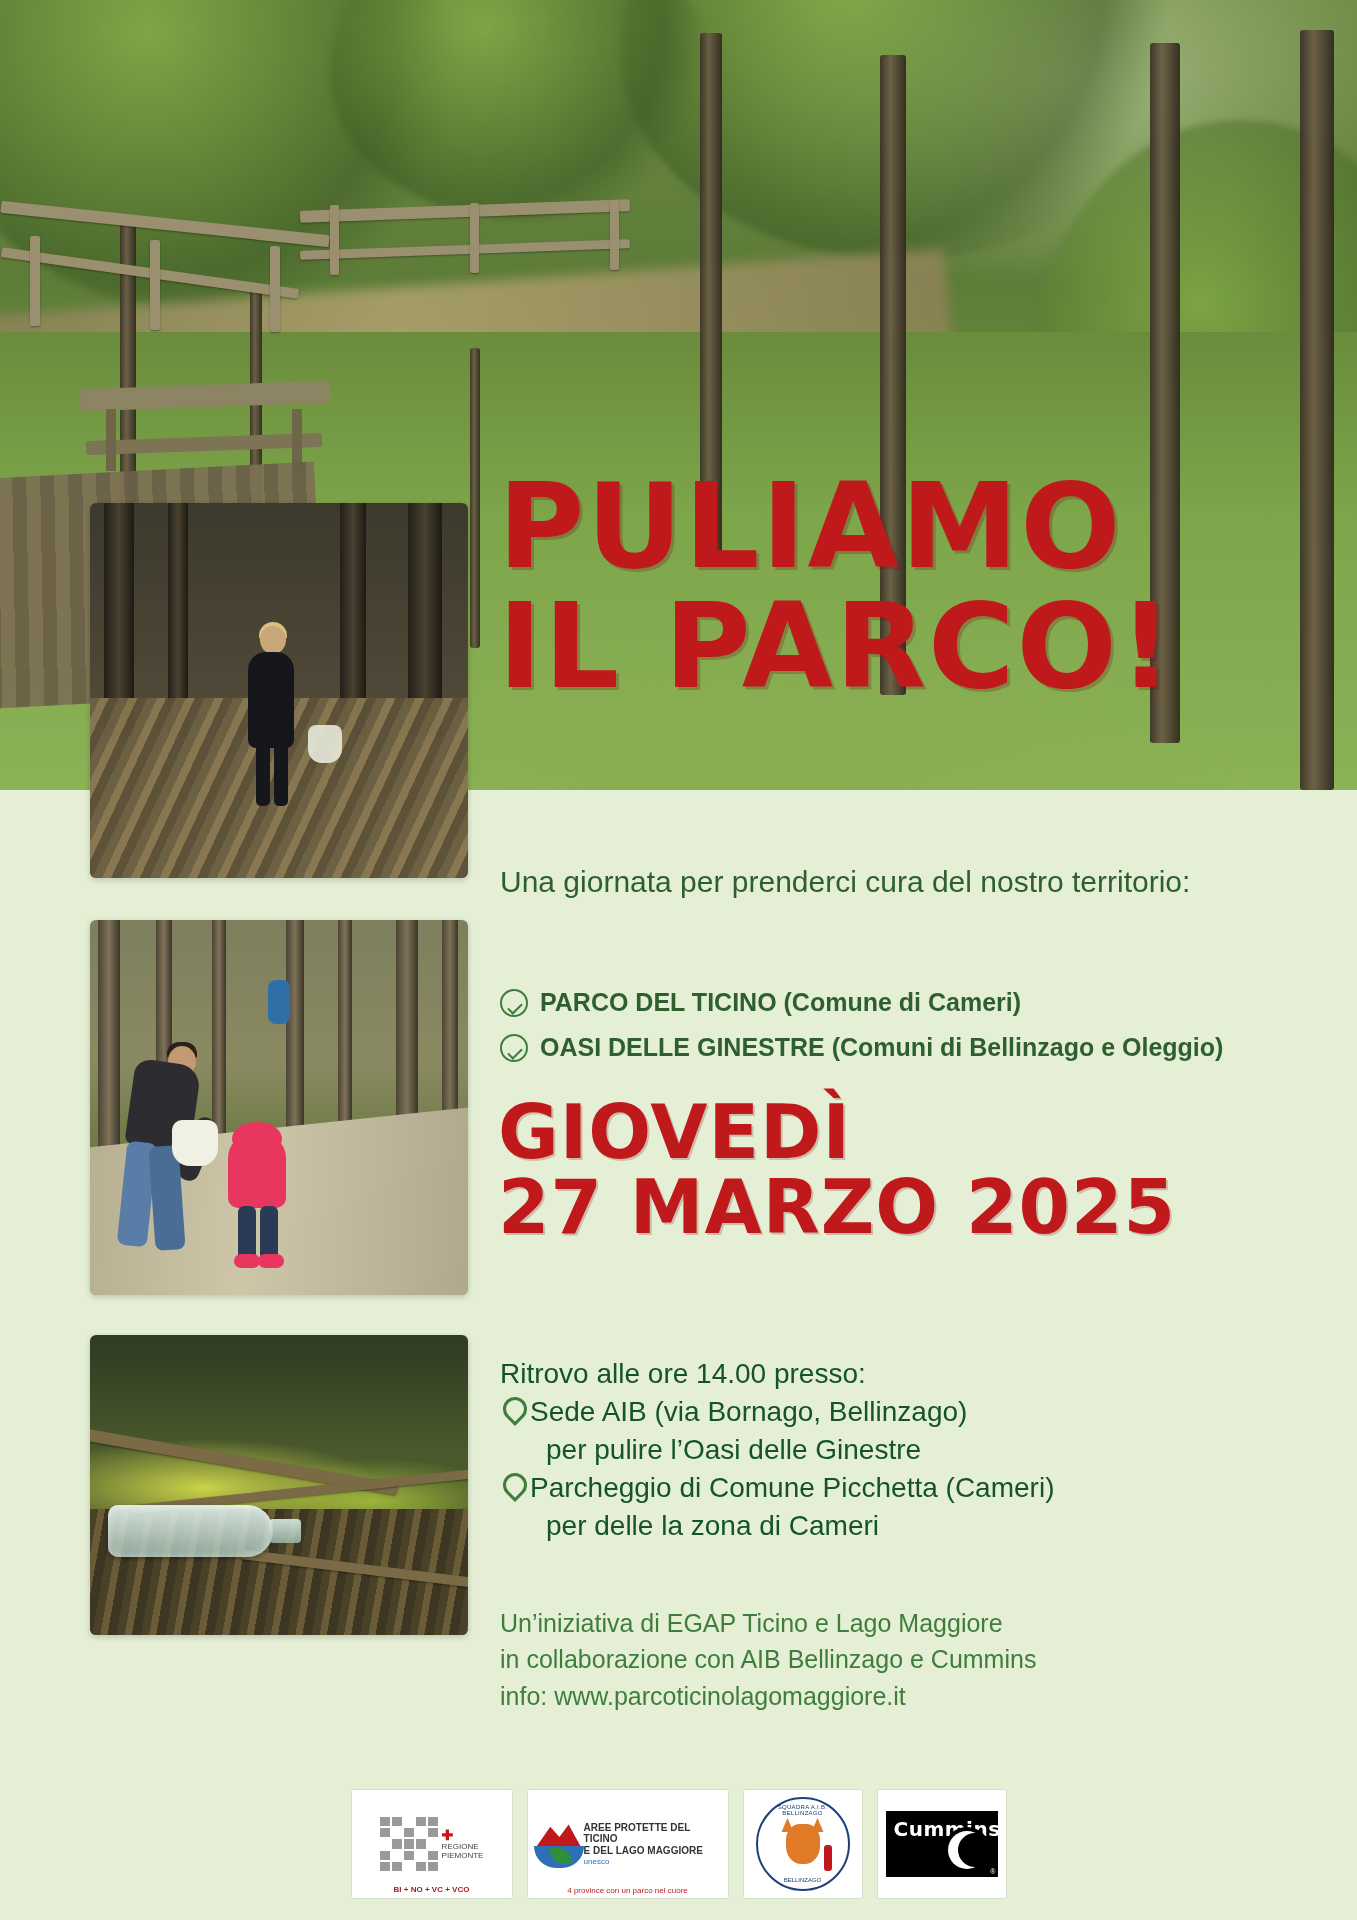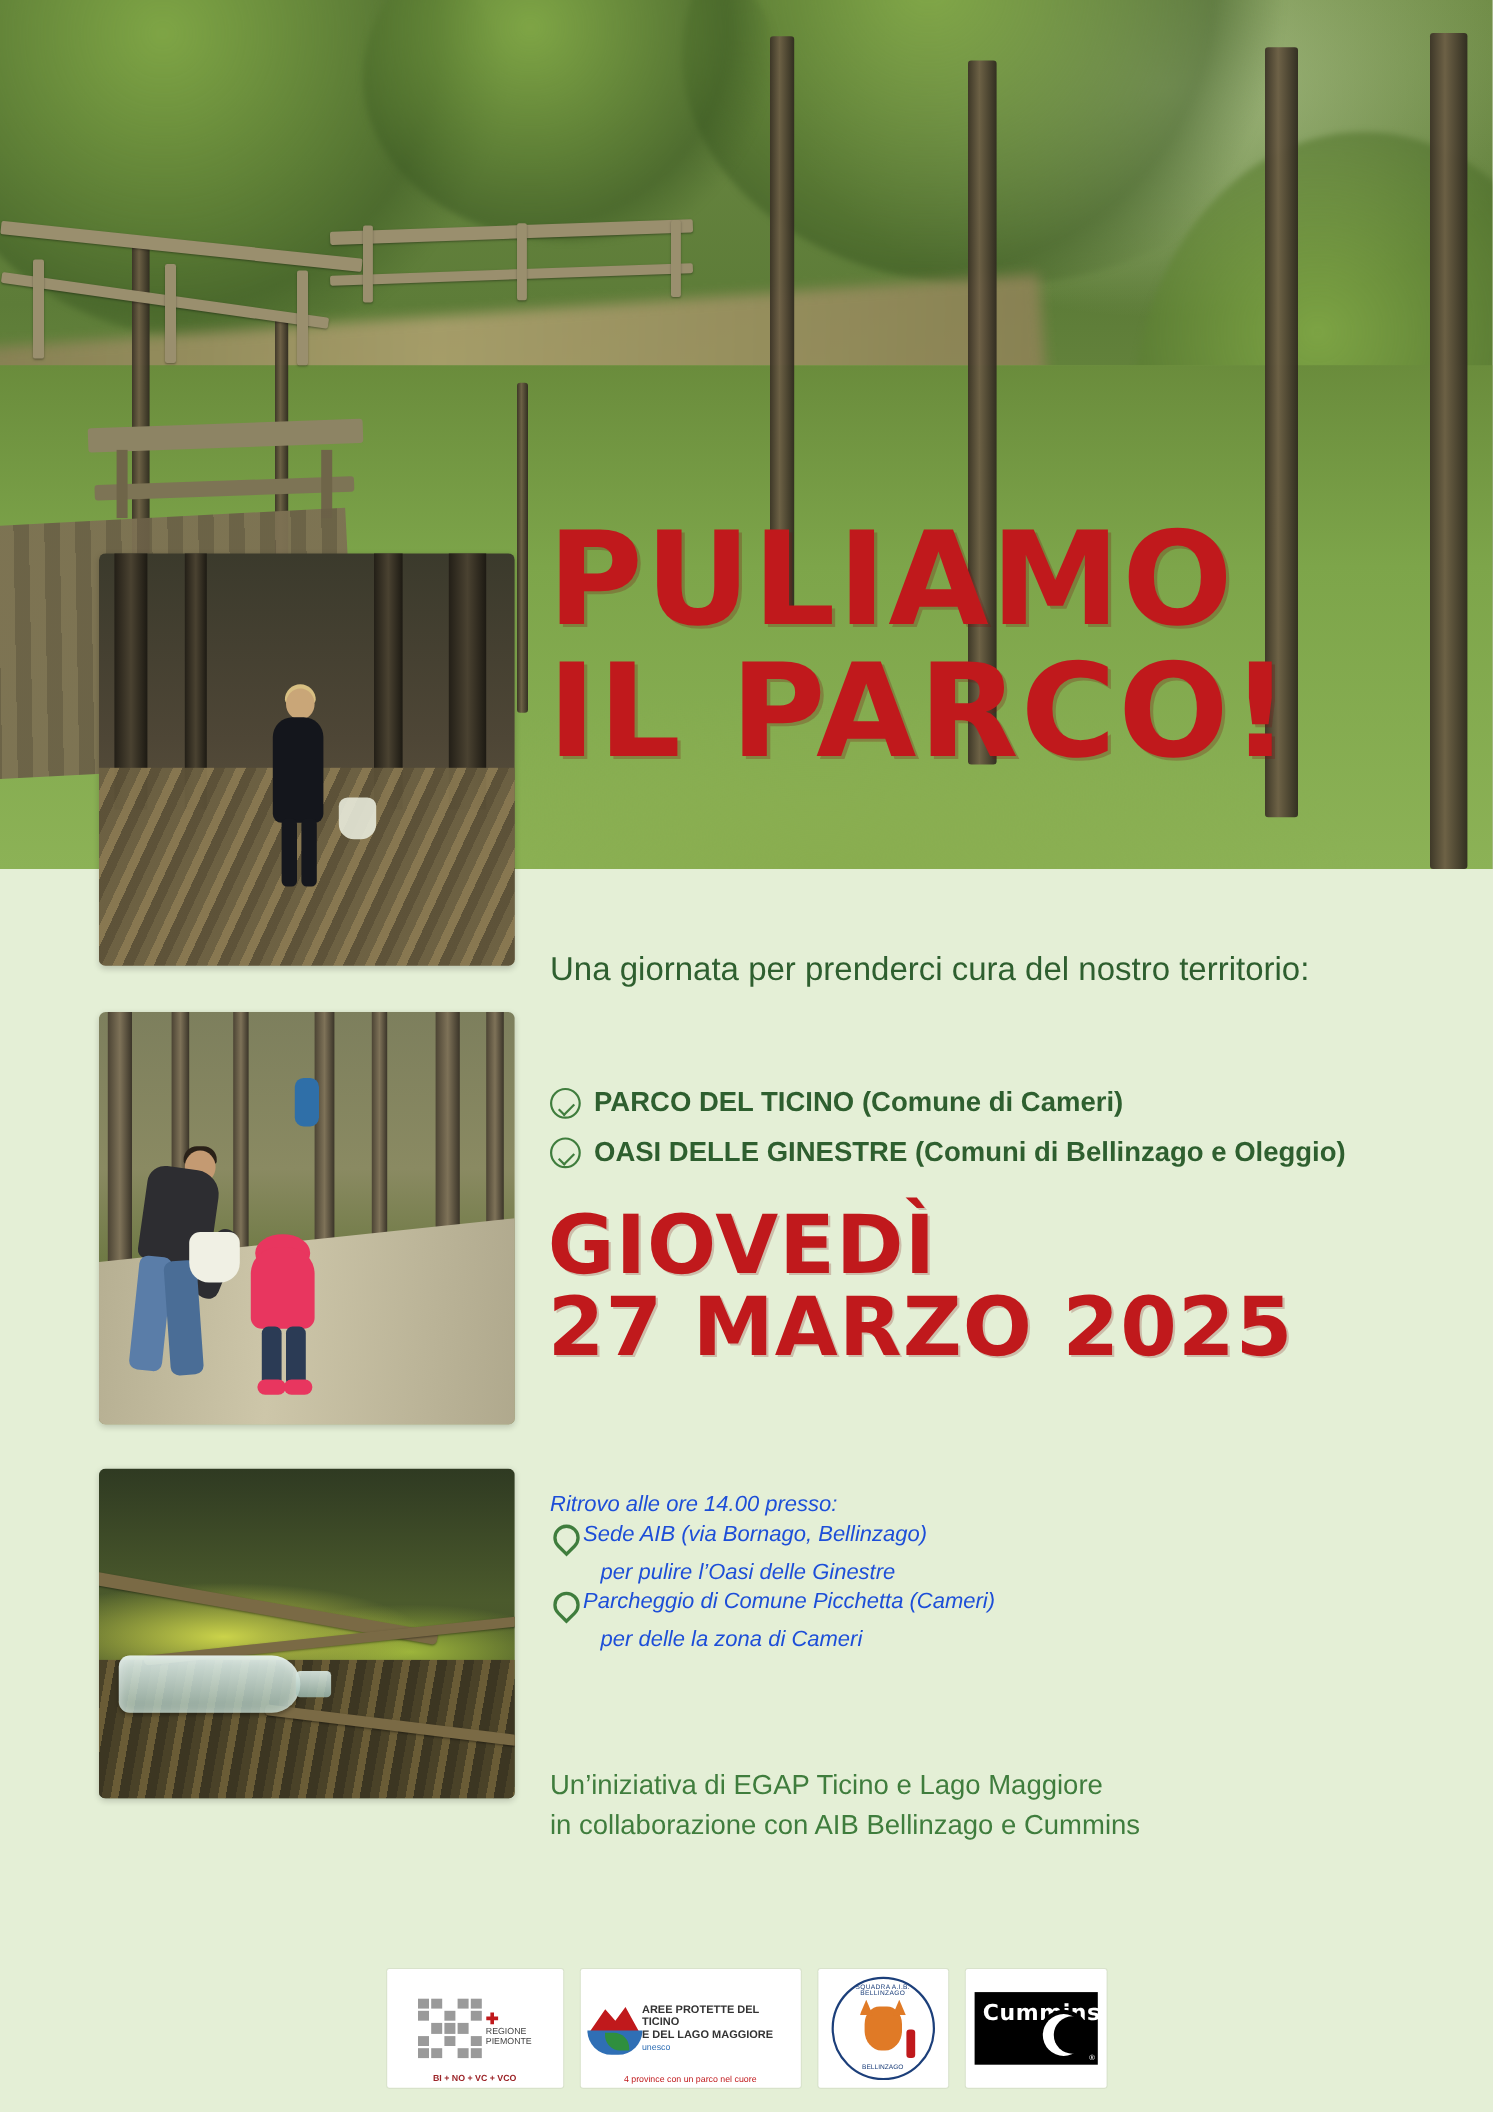--- a/index.html
+++ b/index.html
@@ -223,24 +223,23 @@
     font-size: 74px;
     line-height: 1.02;
     letter-spacing: 1px;
     text-transform: uppercase;
     text-shadow: 2px 2px 0 rgba(120,12,14,.22);
   }
 
   .meet {
     position: absolute;
     left: 500px; top: 1355px; width: 820px;
-    color: #1d4ed8;
-    font-size: 20px;
+    color: #14532d;
+    font-size: 28px;
     line-height: 1.36;
-    font-style: italic;
   }
   .meet .row { display: flex; align-items: flex-start; gap: 6px; }
   .meet .sub { padding-left: 46px; }
   .pin {
     flex: 0 0 auto;
     width: 24px; height: 30px;
     position: relative;
     margin-top: 4px;
   }
   .pin::before {
@@ -476,20 +475,21 @@
     <div class="row">
       <span class="pin"></span>
       <span>Parcheggio di Comune Picchetta (Cameri)</span>
     </div>
     <div class="sub">per delle la zona di Cameri</div>
   </div>
 
   <div class="credits">
     <div>Un’iniziativa di EGAP Ticino e Lago Maggiore</div>
     <div>in collaborazione con AIB Bellinzago e Cummins</div>
+    <div>info: www.parcoticinolagomaggiore.it</div>
   </div>
 
   <div class="logos">
 
     <div class="logo-box logo-regione">
       <div class="rp-grid">
         <i></i>
           <i></i>
           <i class="off"></i>
           <i></i>

